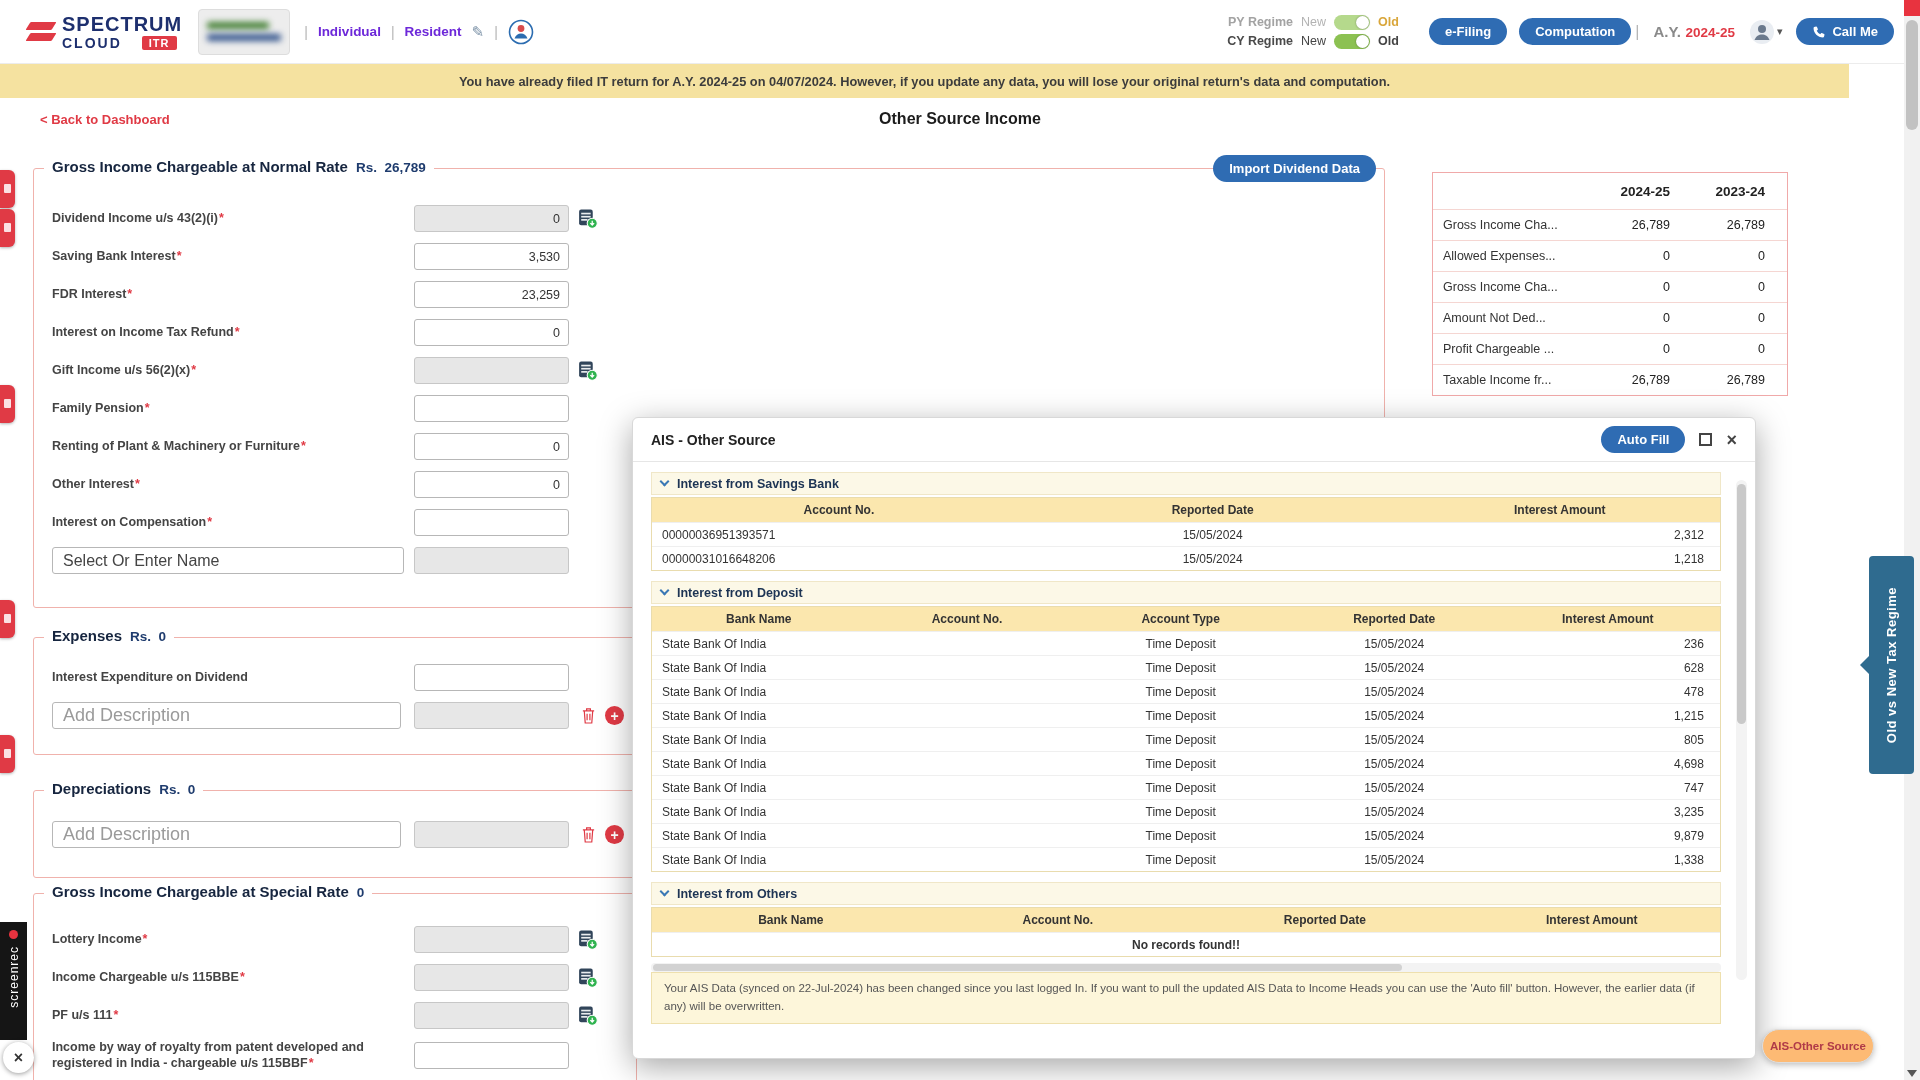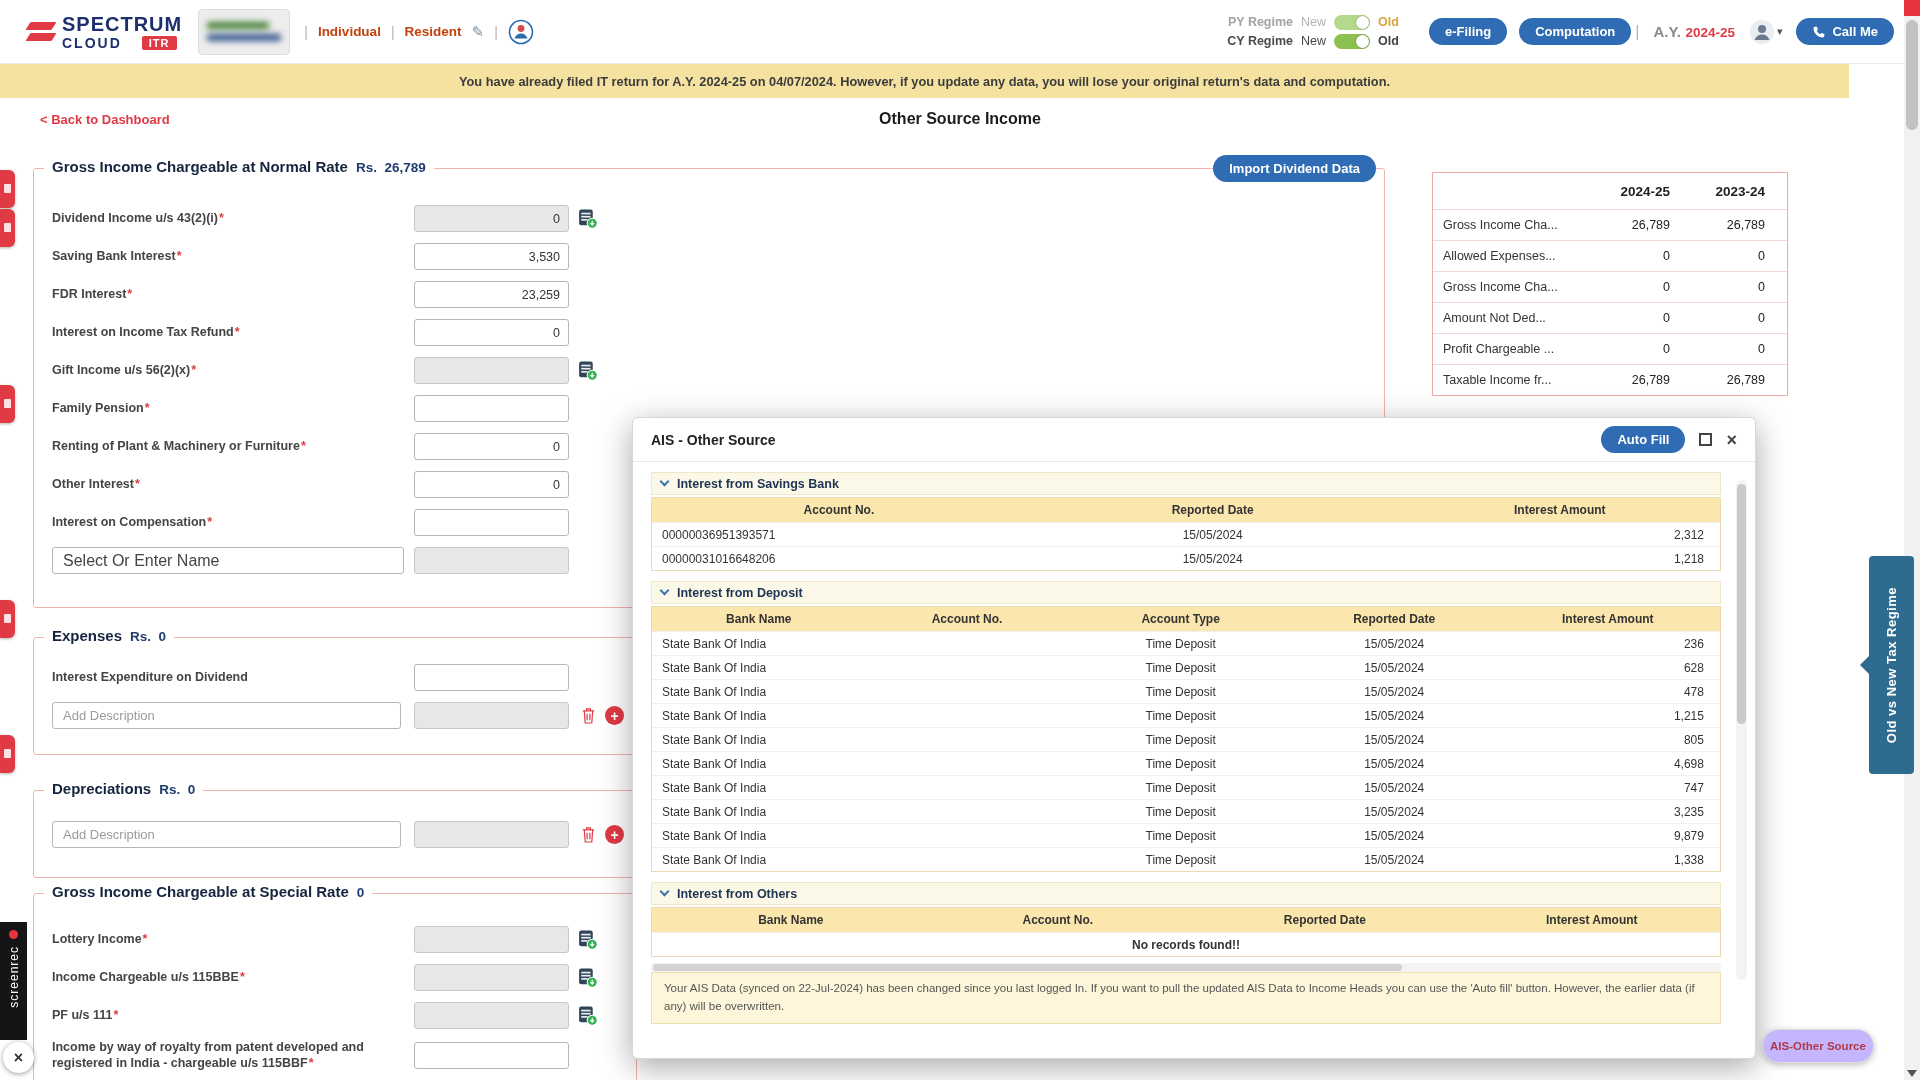--- a/index.html
+++ b/index.html
@@ -17,21 +17,21 @@
   .brand-bot span:first-child{font-size:14px;font-weight:800;color:#1d2f6e;letter-spacing:2px;line-height:1;}
   .itr{background:#e03a45;color:#fff;font-size:11px;font-weight:700;padding:1px 7px;border-radius:2px;letter-spacing:1px;}
   .blur-badge{width:92px;height:46px;margin-left:16px;background:#ededed;border-radius:4px;border:1px solid #ddd;
               display:flex;flex-direction:column;justify-content:center;gap:5px;padding:6px 8px;}
   .blur-badge i{display:block;height:7px;border-radius:2px;filter:blur(3px);}
   .blur-badge .b1{width:62px;background:#3f7d2f;}
   .blur-badge .b2{width:74px;background:#33548c;}
   .nav{display:flex;align-items:center;gap:10px;margin-left:14px;font-size:13.5px;}
   .sep{color:#b5b5b5;font-size:14px;}
   .sep.big{font-size:16px;margin:0 4px;}
-  .navlink{color:#c2410c;font-weight:700;cursor:pointer;}
+  .navlink{color:#6d28d9;font-weight:700;cursor:pointer;}
   .pencil{color:#7d93a8;font-size:15px;cursor:pointer;}
   .profile-ico{display:inline-flex;cursor:pointer;}
   .spacer{flex:1;}
   .regimes{display:flex;flex-direction:column;gap:4px;margin-right:18px;}
   .regime-row{display:flex;align-items:center;gap:8px;font-size:12.5px;justify-content:flex-end;}
   .rg-label{font-weight:700;}
   .py .rg-label{color:#a3a3a3;}
   .py .rg-new{color:#b3b3b3;}
   .py .rg-old{color:#d9a63a;font-weight:700;}
   .cy .rg-label{color:#4a4a4a;}
@@ -69,21 +69,21 @@
   .req{color:#e03a45;margin-left:1px;}
   .inp{height:27px;border:1px solid #b7b7b7;border-radius:3px;background:#fff;font-size:12.5px;color:#333;
        display:flex;align-items:center;cursor:text;}
   .inp.num{justify-content:flex-end;padding-right:8px;width:155px;flex:none;}
   .inp.disabled{background:#e7e7e7;border-color:#c7c7c7;cursor:default;}
   .aisicon{margin-left:8px;display:inline-flex;cursor:pointer;flex:none;}
   .name-box{width:352px;height:27px;border:1px solid #b7b7b7;border-radius:3px;display:flex;align-items:center;
             padding-left:10px;font-size:16px;font-weight:400;color:#444;cursor:pointer;}
   .name-box + .inp{margin-left:10px;}
   .desc-box{width:349px;height:27px;border:1px solid #b7b7b7;border-radius:3px;display:flex;align-items:center;
-            padding-left:10px;font-size:13px;color:#9a9a9a;cursor:text;}
+            padding-left:10px;font-size:18px;color:#9a9a9a;cursor:text;}
   .desc-box + .inp{margin-left:13px;}
   .trash{margin-left:12px;display:inline-flex;cursor:pointer;}
   .plus{margin-left:9px;width:19px;height:19px;border-radius:50%;background:#e03a45;color:#fff;font-weight:700;
         display:inline-flex;align-items:center;justify-content:center;font-size:14px;line-height:1;cursor:pointer;flex:none;}
 
   
   .summary{position:absolute;left:1432px;top:172px;width:356px;border:1px solid #f0a9a9;background:#fff;z-index:4;}
   .sm-row{display:flex;align-items:center;height:31px;border-top:1px solid #f5d6d2;font-size:12.5px;padding:0 10px;}
   .sm-row.head{height:36px;border-top:none;font-size:13.5px;font-weight:700;color:#222;}
   .sm-label{flex:1;color:#333;}
@@ -119,21 +119,21 @@
   .ais-note{background:#fdf6da;border:1px solid #eee0ae;padding:7px 12px;font-size:11.5px;color:#555;line-height:1.55;}
   .m-scroll{position:absolute;right:8px;top:62px;width:11px;height:500px;background:#f3f3f3;border-radius:6px;}
   .m-thumb{position:absolute;top:4px;left:1px;width:9px;height:240px;background:#c9c9c9;border-radius:5px;cursor:grab;}
 
   
   .regime-banner{position:absolute;left:1869px;top:556px;width:45px;height:218px;background:#2f6b8f;color:#fff;
                  border-radius:4px;display:flex;align-items:center;justify-content:center;z-index:60;cursor:pointer;}
   .regime-banner::before{content:"";position:absolute;left:-9px;top:50%;margin-top:-9px;
                  border-top:9px solid transparent;border-bottom:9px solid transparent;border-right:9px solid #2f6b8f;}
   .regime-banner span{writing-mode:vertical-rl;transform:rotate(180deg);font-size:13px;font-weight:700;letter-spacing:.5px;}
-  .ais-tab{position:absolute;left:1762px;top:1029px;width:112px;height:34px;background:#c4b5fd;border:1px solid #ddd;
+  .ais-tab{position:absolute;left:1762px;top:1029px;width:112px;height:34px;background:#fdba74;border:1px solid #ddd;
            border-radius:17px;box-shadow:0 2px 6px rgba(0,0,0,.25);display:flex;align-items:center;justify-content:center;
            font-size:11.5px;font-weight:700;color:#b03a48;z-index:60;cursor:pointer;}
   .side-tab{position:absolute;left:0;width:15px;height:38px;background:#e03a45;border-radius:0 6px 6px 0;
             box-shadow:0 1px 3px rgba(0,0,0,.3);z-index:10;cursor:pointer;}
   .side-tab::after{content:"";position:absolute;left:4px;top:14px;width:7px;height:9px;background:rgba(255,255,255,.85);border-radius:1px;}
   .rec-bar{position:absolute;left:0;top:922px;width:27px;height:118px;background:#151515;display:flex;flex-direction:column;
            align-items:center;padding-top:8px;z-index:60;}
   .rec-dot{width:9px;height:9px;border-radius:50%;background:#e8333f;margin-bottom:7px;flex:none;}
   .rec-text{color:#fff;font-size:12px;writing-mode:vertical-rl;transform:rotate(180deg);letter-spacing:1px;}
   .rec-close{position:absolute;left:3px;top:1042px;width:31px;height:31px;border-radius:50%;background:#fff;

